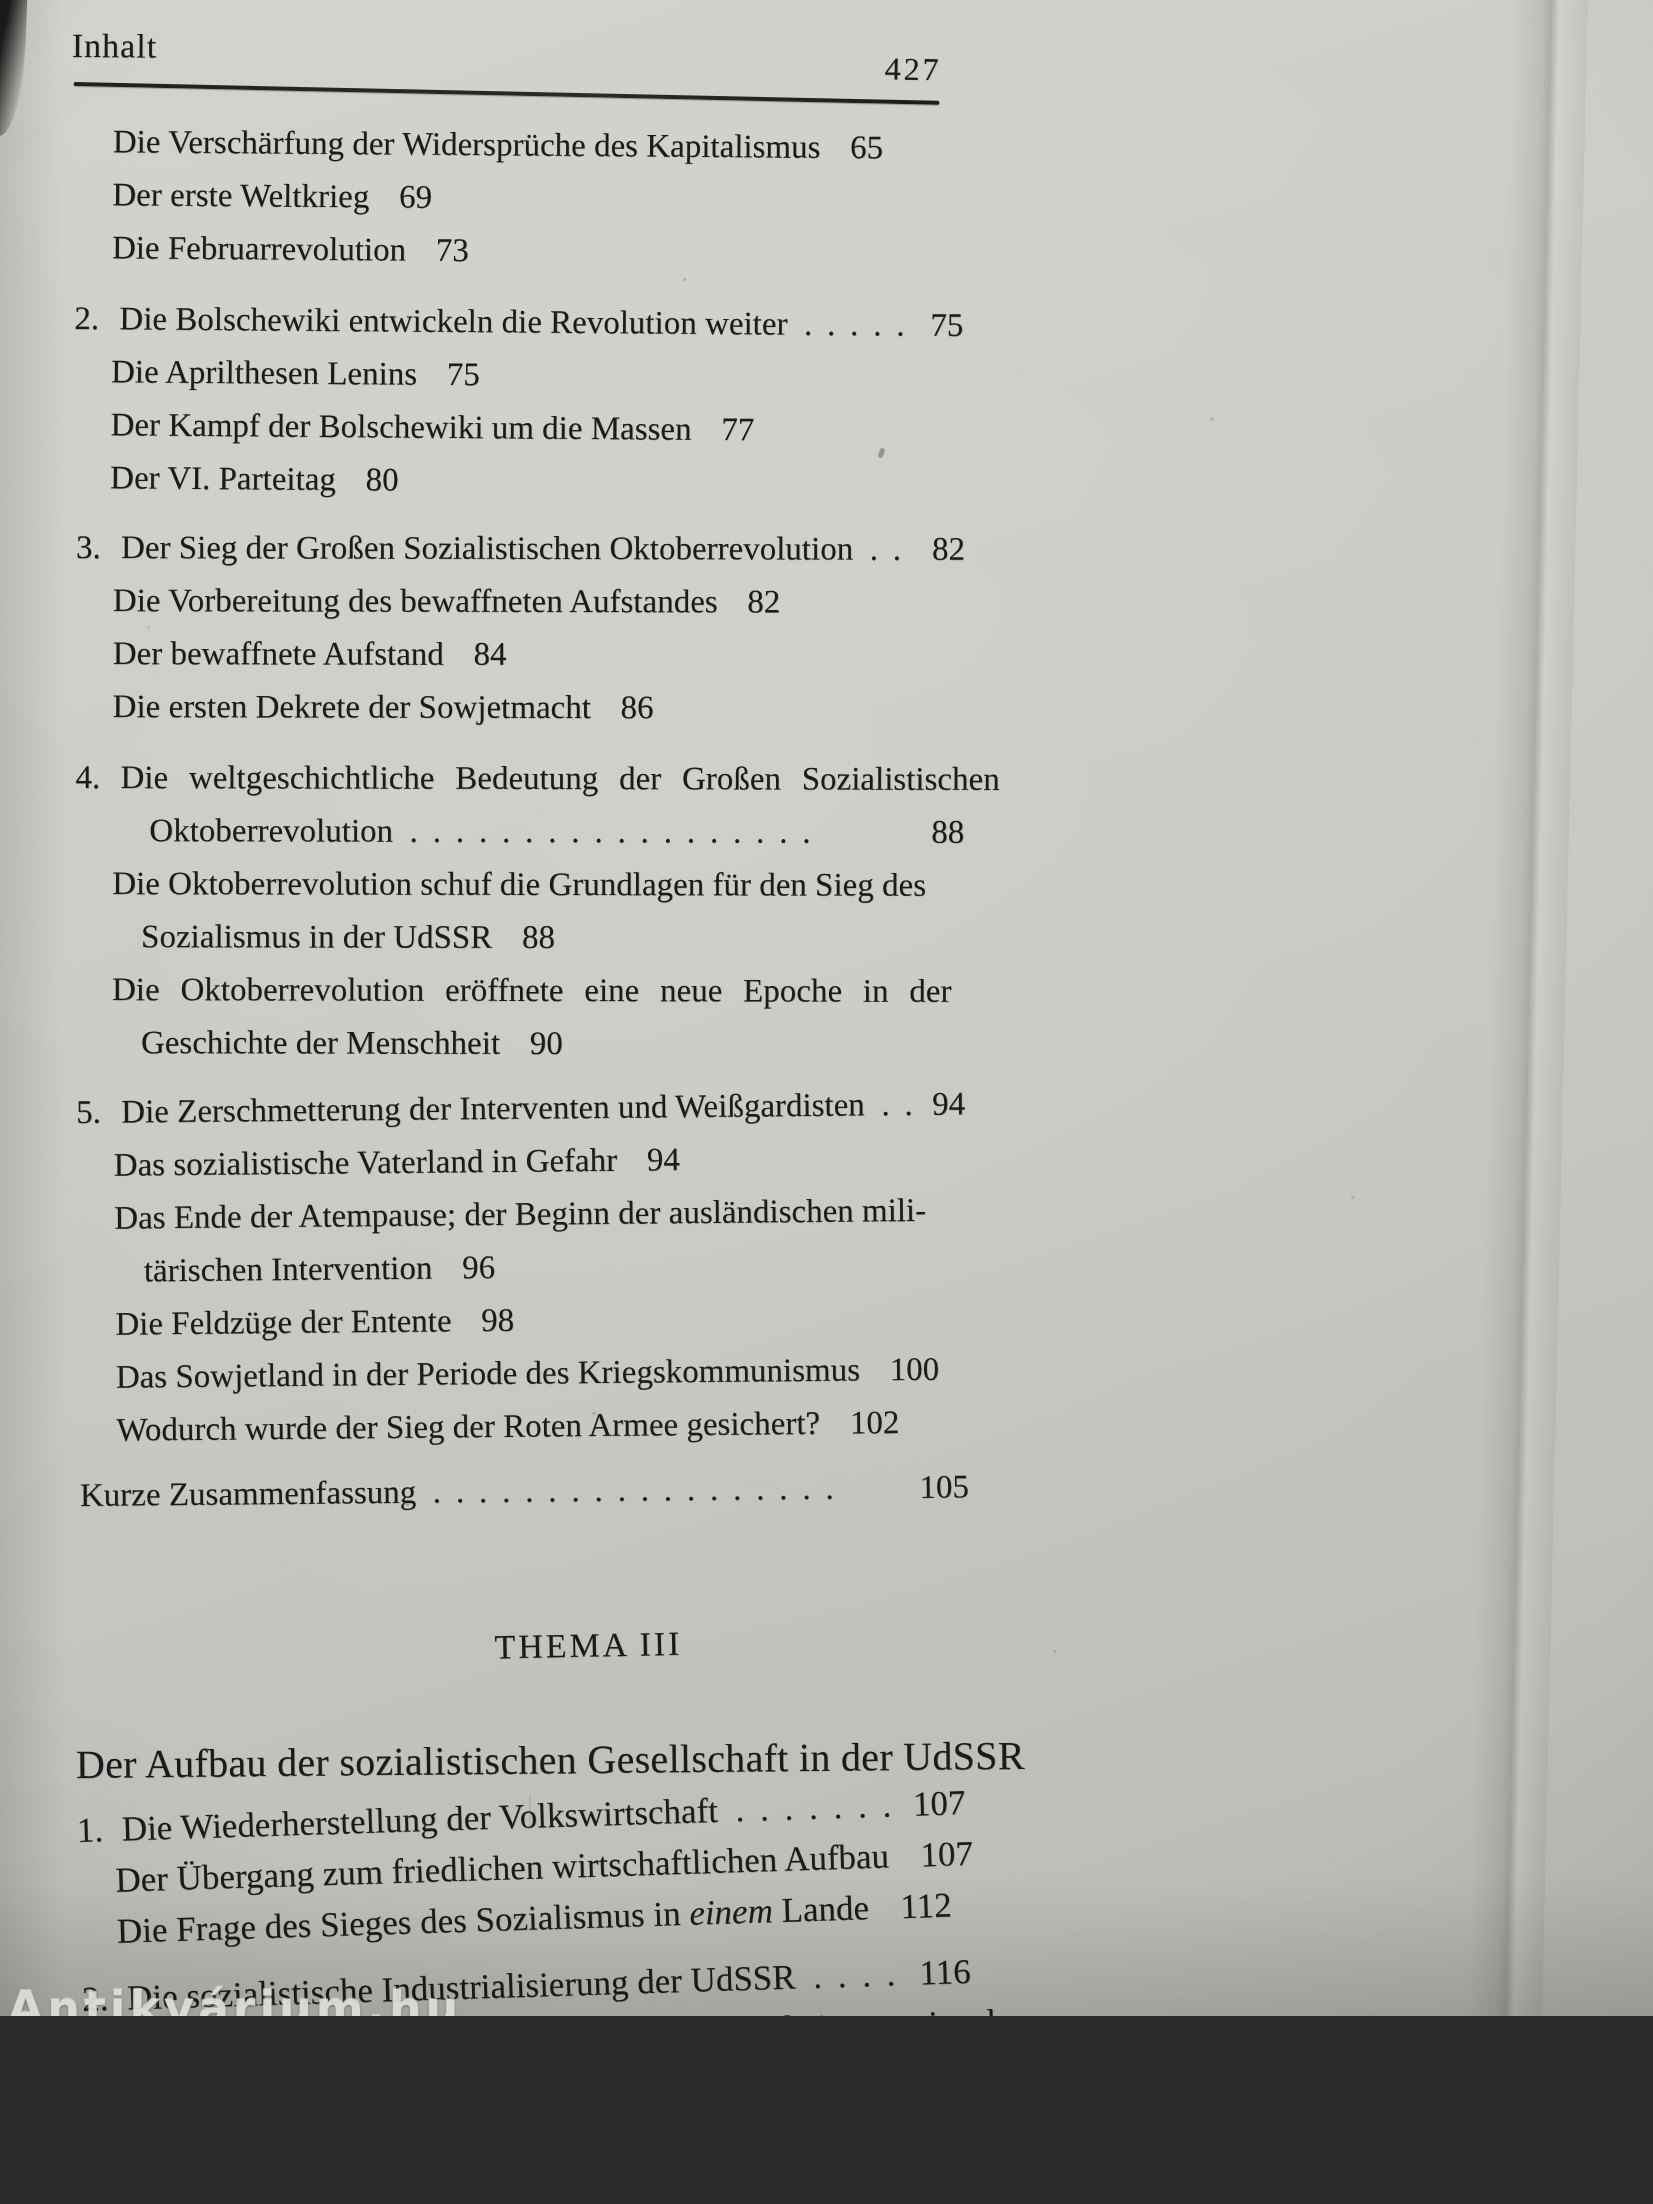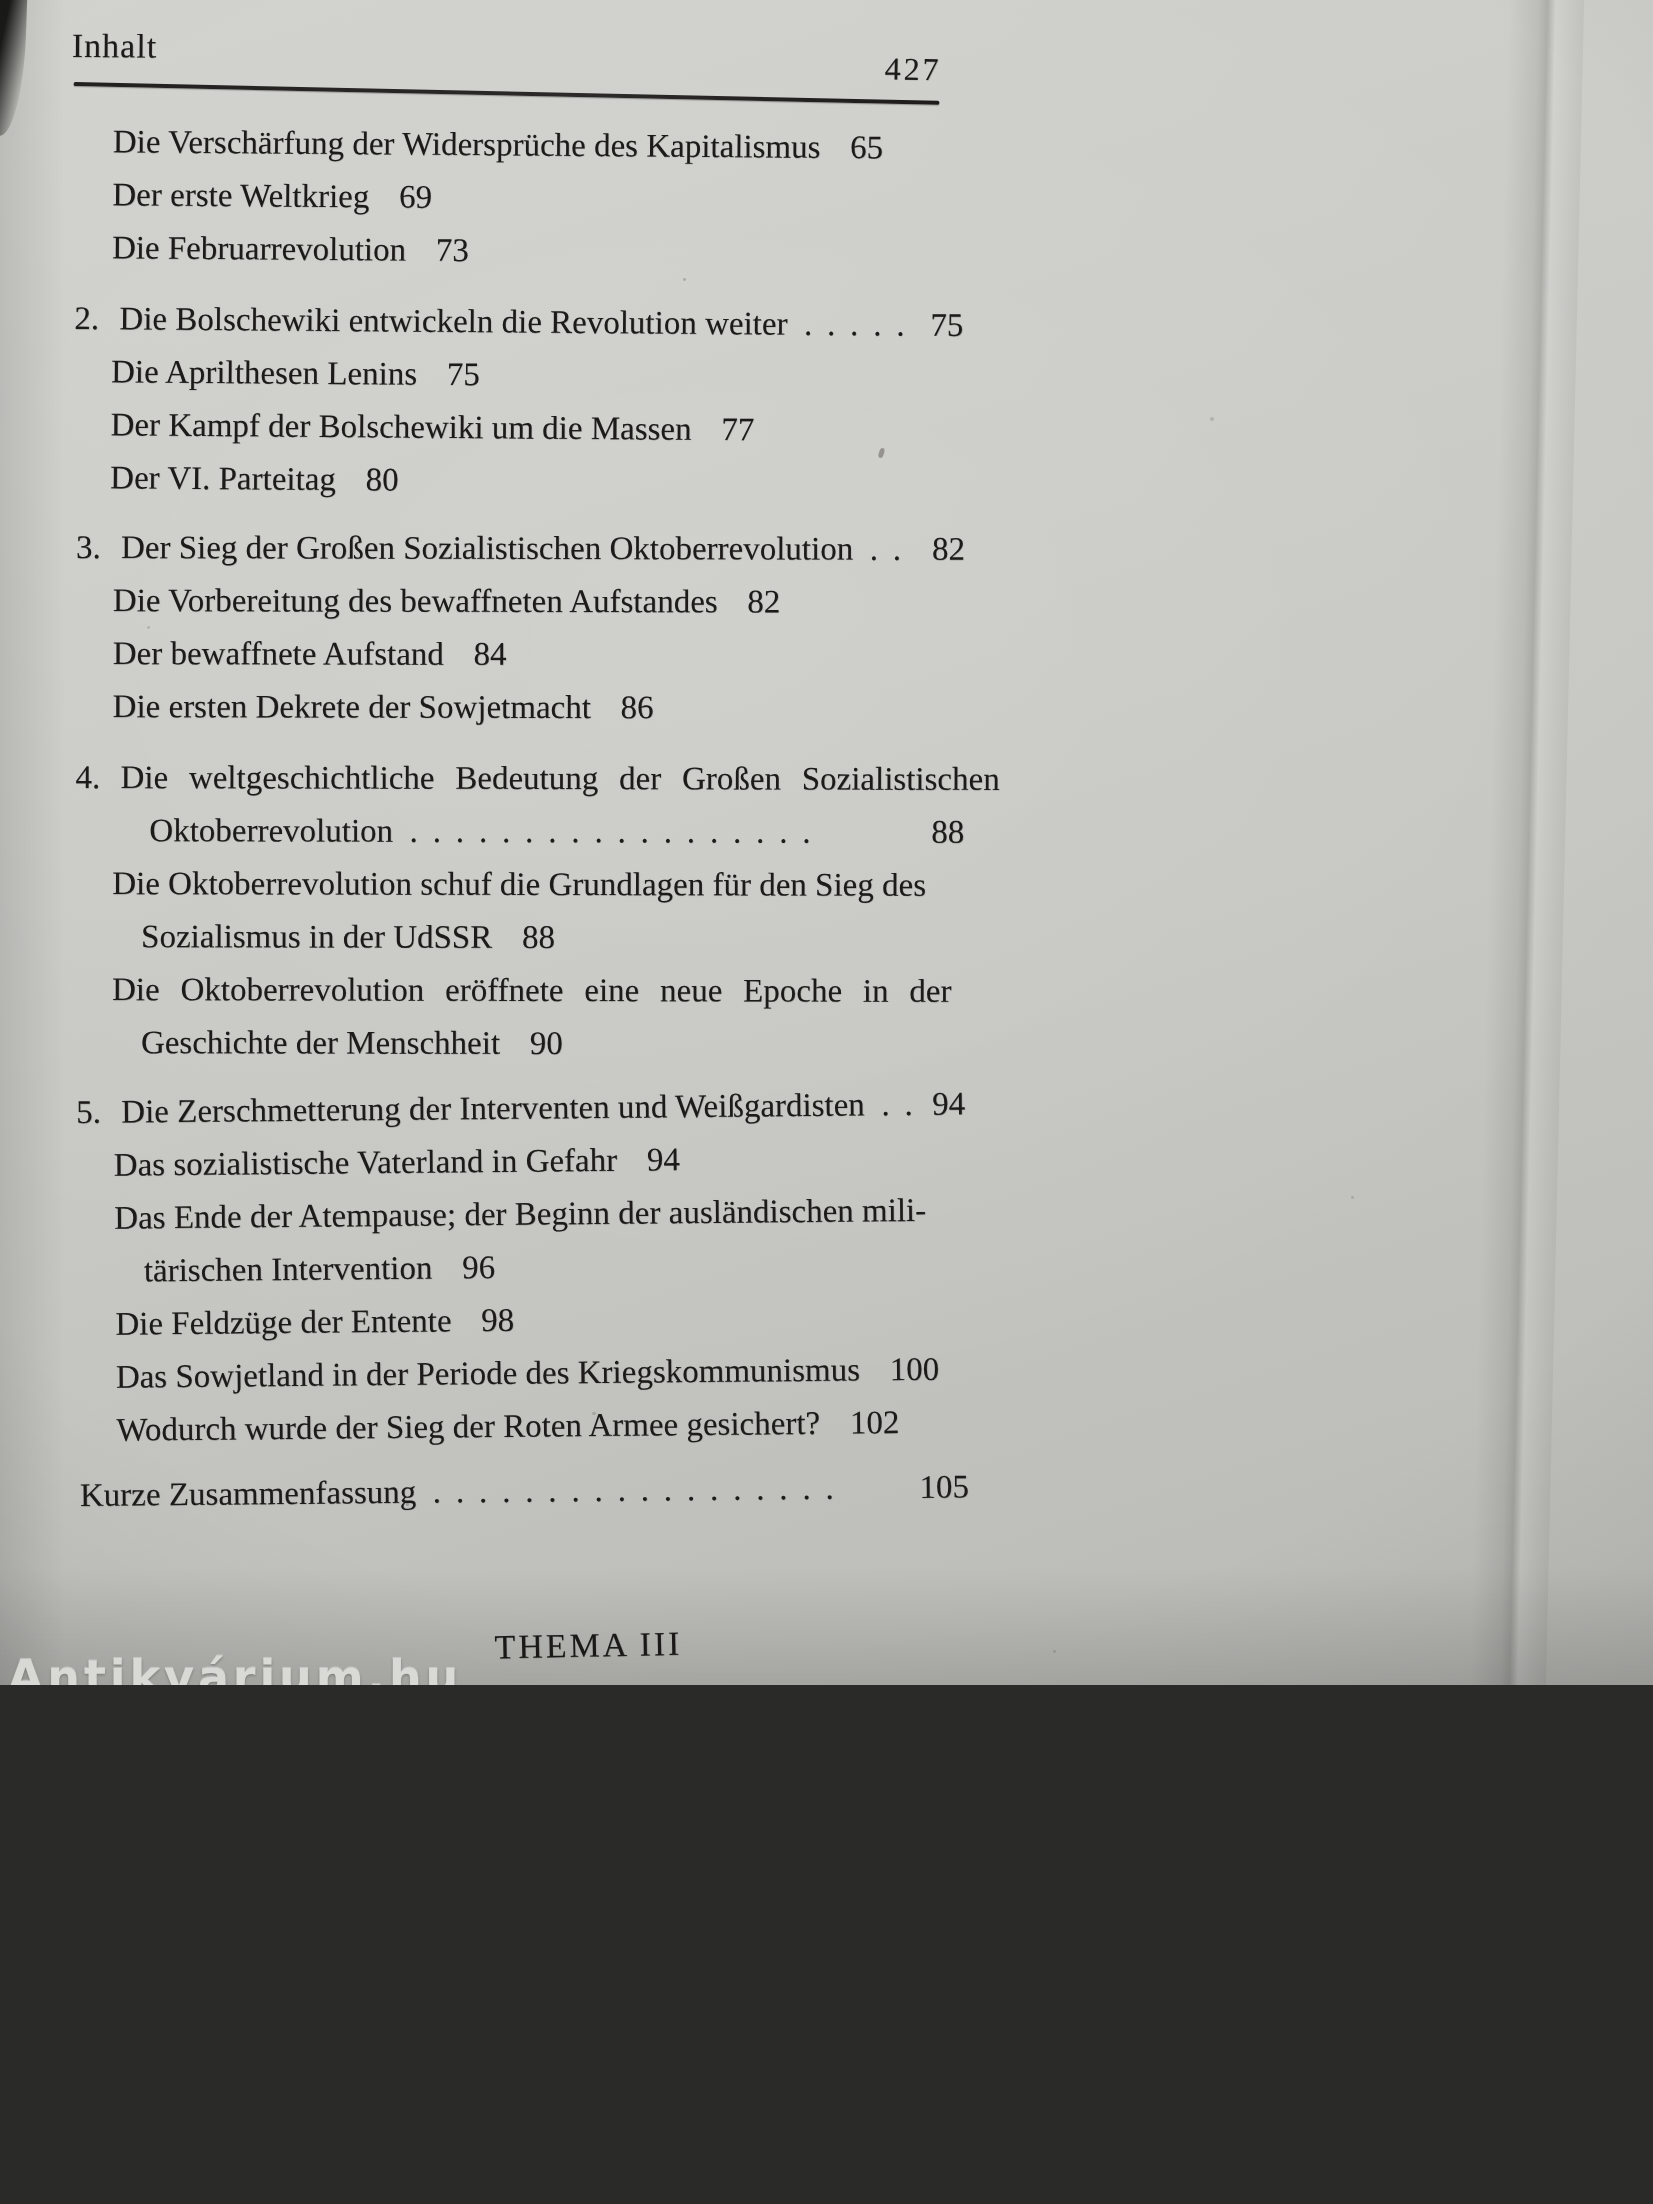--- a/index.html
+++ b/index.html
@@ -1,18 +1,18 @@
 <!DOCTYPE html>
 <html><head>
 <meta charset="utf-8">
 <style>
   html,body{margin:0;padding:0;background:#2a2a28;}
   .page{
     position:relative;
-    width:1654px;height:1685px;
+    width:1654px;height:2016px;
     overflow:hidden;
     font-family:"Liberation Serif", serif;
     color:#1d1b19;
     background:
       radial-gradient(ellipse 130% 95% at 42% 38%, rgba(255,255,255,0.10) 0%, rgba(255,255,255,0.0) 50%),
       linear-gradient(162deg, #d2d2ce 0%, #cbcbc7 35%, #c6c6c2 60%, #b9b9b5 100%);
   }
   .page *{box-sizing:border-box;}
   .vignette{
     position:absolute;inset:0;pointer-events:none;z-index:6;

